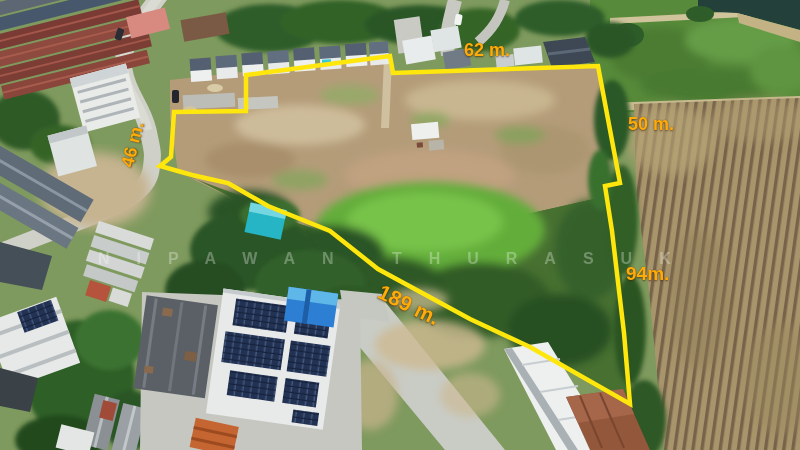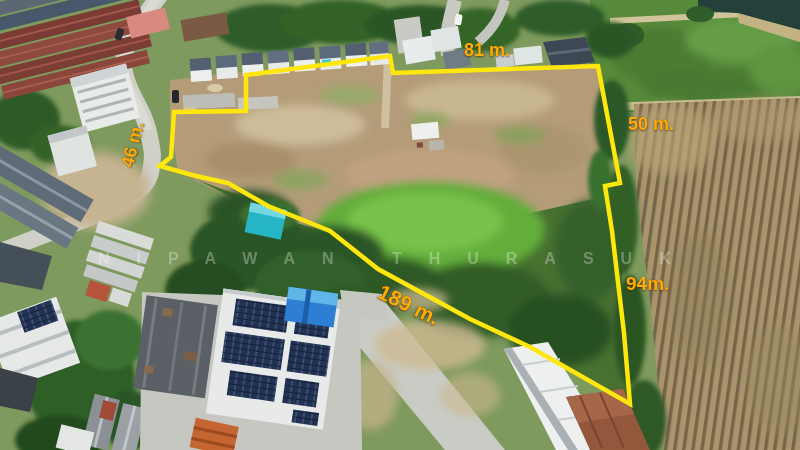--- a/index.html
+++ b/index.html
@@ -314,18 +314,18 @@
     <polygon points="566,397 623,389 634,414 578,423" fill="#a5664a"></polygon>
     <line x1="580" y1="396" x2="602" y2="448" stroke="#7a4630" stroke-width="2"></line>
     <line x1="600" y1="393" x2="624" y2="448" stroke="#7a4630" stroke-width="2"></line>
   </g>
 
   <polygon points="174,112 246,111 246,75 390,56 393,73 598,66 620,183 605,186 612,231 624,333 630,404 530,347 470,319 378,269 330,231 268,206 228,183 192,175 160,166 171,157" fill="none" stroke="#FFE70D" stroke-width="4.5" stroke-linejoin="miter"></polygon>
 </svg>
 
   <div class="watermark">NIPAWAN THURASUK</div>
 
-  <div class="dim-label" style="left:464px;top:40px;">81 m.</div>
+  <div class="dim-label" style="left:464px;top:40px;">62 m.</div>
   <div class="dim-label" style="left:628px;top:114px;">50 m.</div>
-  <div class="dim-label" style="left:626px;top:263px;font-size:19px;margin-top:10px;">94m.</div>
+  <div class="dim-label" style="left:626px;top:263px;font-size:19px;">94m.</div>
   <div class="dim-label big" style="left:376px;top:293px;transform:rotate(26deg);">189 m.</div>
   <div class="dim-label" style="left:110px;top:134px;transform:rotate(-76deg);">46 m.</div>
 </div>
 
 </body></html>

